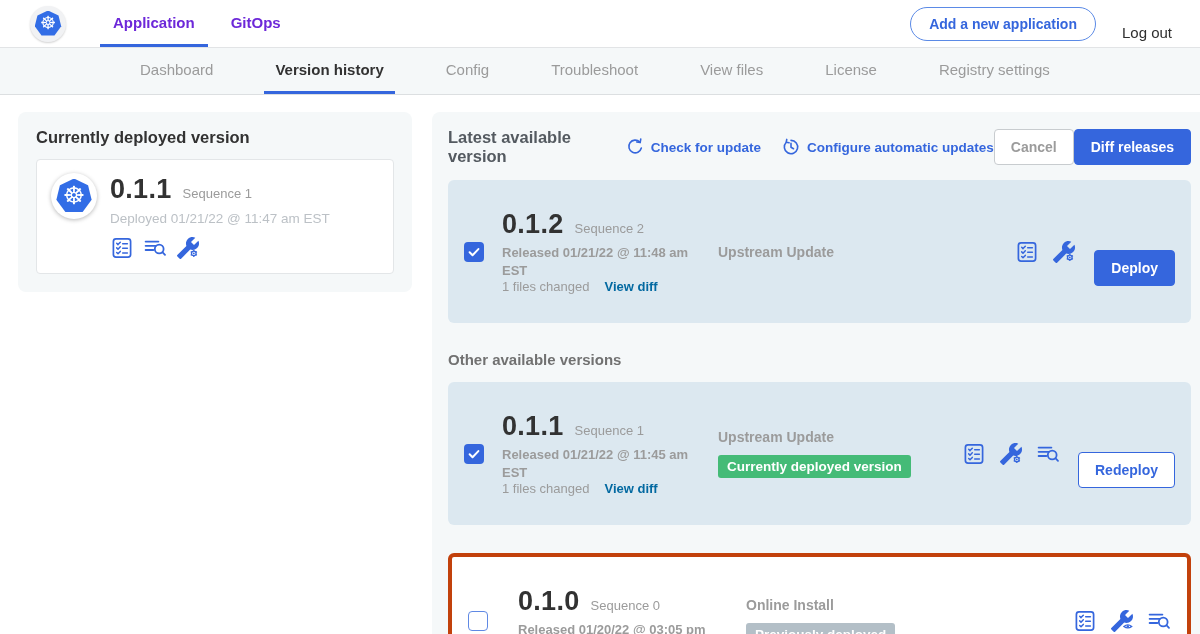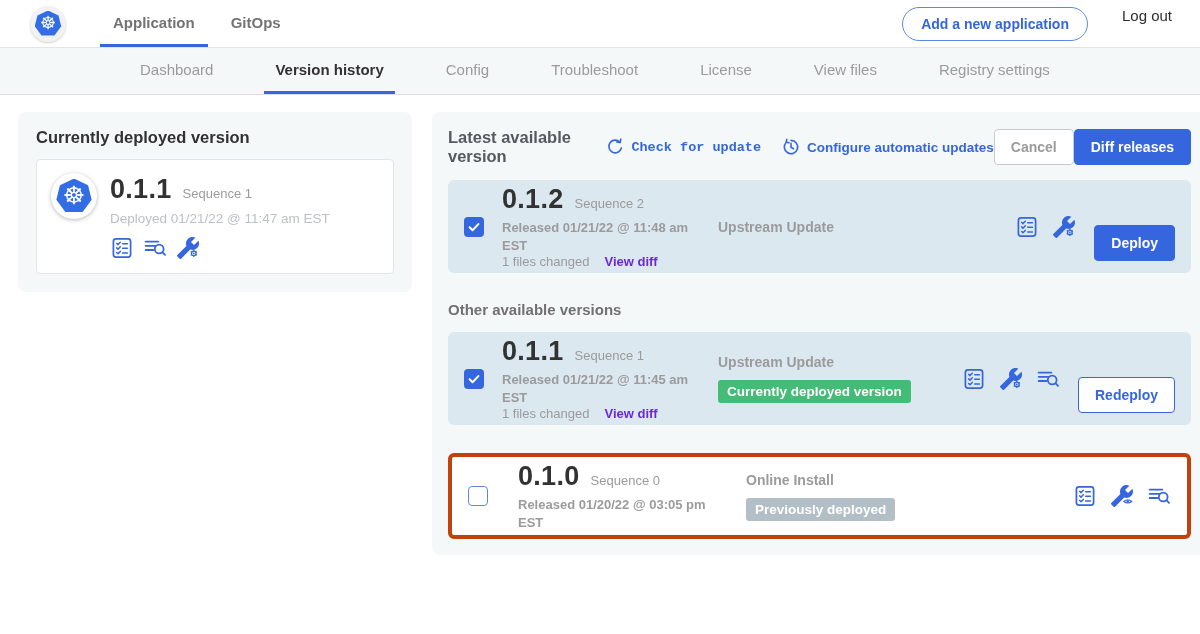--- a/index.html
+++ b/index.html
@@ -11,24 +11,24 @@
   
   .navbar{height:48px;display:flex;align-items:center;padding:0 28px 0 30px;
     background:#fff;border-bottom:1px solid #e2e4e6;box-sizing:border-box;}
   .nav-logo{width:36px;height:36px;border-radius:50%;background:#f1f2f4;flex:none;
     display:flex;align-items:center;justify-content:center;box-shadow:0 1px 2px rgba(0,0,0,.18);}
   .heptagon{width:27px;height:26px;background:#326de6;display:flex;align-items:center;justify-content:center;
     clip-path:polygon(50% 0%,89% 19%,99% 61%,74% 96%,26% 96%,1% 61%,11% 19%);}
   .helm{color:#fff;font-size:18px;line-height:1;margin-top:-1px;}
   .nav-tabs{display:flex;height:100%;margin-left:34px;}
   .nav-tab{height:100%;display:flex;align-items:center;padding:0 13px;margin-right:10px;
-    font-size:15px;font-weight:700;color:#737373;border-bottom:3px solid transparent;
+    font-size:15px;font-weight:700;color:#6d28d9;border-bottom:3px solid transparent;
     box-sizing:border-box;cursor:pointer;}
   .nav-tab.active{border-bottom-color:#3566dd;}
-  .nav-right{margin-left:auto;display:flex;align-items:flex-start;gap:34px;}
+  .nav-right{margin-left:auto;display:flex;align-items:flex-end;gap:26px;}
   .pill-btn{background:#fff;border:1.5px solid #5b8ae6;color:#3566dd;font-weight:700;
     font-size:14px;padding:8px 18px;border-radius:20px;cursor:pointer;font-family:inherit;}
   .logout{font-size:15px;color:#2e2e2e;font-weight:500;cursor:pointer;}
   
   .subnav{height:47px;background:#f5f8f9;border-bottom:1px solid #dcdfe1;display:flex;
     align-items:stretch;padding-left:129px;gap:40px;box-sizing:border-box;}
   .subnav-item{font-size:15px;color:#9b9b9b;display:flex;align-items:center;
     border-bottom:3px solid transparent;box-sizing:border-box;padding:16px 11px;cursor:pointer;white-space:nowrap;}
   .subnav-item.active{color:#323232;font-weight:700;border-bottom-color:#3566dd;}
   
@@ -48,39 +48,39 @@
   .dep-date{margin-top:6px;font-size:13.5px;color:#bcc1c6;font-weight:500;}
   .icon-row{margin-top:10px;display:flex;gap:9px;color:#3566dd;align-items:center;}
   svg.ic{width:24px;height:24px;display:block;cursor:pointer;}
   svg.ic.sm{width:20px;height:20px;}
   
   .right-panel{flex:1;padding:16px 16px;}
   .panel-header{display:flex;align-items:center;}
   .panel-header h2{margin:0;font-size:16.5px;font-weight:700;color:#545a60;}
   .hlink{display:flex;align-items:center;gap:6px;color:#3566dd;font-size:13.5px;font-weight:700;
     margin-left:20px;cursor:pointer;white-space:nowrap;}
-  .hlink:first-of-type{margin-left:14px;font-family:Liberation Mono, monospace;}
+  .hlink:first-of-type{margin-left:14px;}
   .spacer{flex:1;}
   .btn{font-size:14px;font-weight:700;border-radius:4px;padding:9px 16px;cursor:pointer;
     font-family:inherit;white-space:nowrap;}
   .btn.ghost{background:#fff;border:1px solid #c8cccf;color:#9b9b9b;}
   .btn.solid{background:#3566dd;border:1px solid #3566dd;color:#fff;}
   .btn.outline{background:#fff;border:1px solid #3566dd;color:#3566dd;}
-  .vcard{display:flex;align-items:center;border-radius:6px;padding:4px 16px;margin-top:12px;box-sizing:border-box;}
+  .vcard{display:flex;align-items:center;border-radius:6px;padding:29px 16px;margin-top:12px;box-sizing:border-box;}
   .vcard.selected{background:#dce8f0;}
   .vcard.plain{background:#fff;border:4px solid #c2410c;gap:12px;}
   .vcard.mt-lg{margin-top:14px;}
   .checkbox{width:20px;height:20px;border-radius:4px;margin-right:18px;flex:none;box-sizing:border-box;
     display:flex;align-items:center;justify-content:center;cursor:pointer;}
   .checkbox.checked{background:#3566dd;}
   .checkbox.unchecked{background:#fff;border:1.5px solid #6089e4;}
   .vinfo{width:196px;flex:none;}
   .released{margin-top:4px;font-size:13px;font-weight:700;color:#9b9b9b;line-height:1.35;max-width:190px;}
   .files-row{margin-top:0;font-size:13px;color:#9b9b9b;display:flex;align-items:center;}
-  .files-row .view-diff{color:#6d28d9;font-weight:700;margin-left:15px;cursor:pointer;}
+  .files-row .view-diff{color:#0369a1;font-weight:700;margin-left:15px;cursor:pointer;}
   .vstatus{margin-left:20px;width:244px;flex:none;}
   .source{font-size:14px;font-weight:700;color:#9b9b9b;}
   .badge{display:inline-block;margin-top:10px;padding:4px 9px;border-radius:3px;color:#fff;
     font-size:13.5px;font-weight:700;}
   .badge.green{background:#44bb77;}
   .badge.gray{background:#b3bfc7;}
   .vactions{margin-left:auto;display:flex;align-items:center;gap:13px;color:#3566dd;}
   .vactions .btn{margin-left:5px;margin-top:32px;}
   .other-title{margin:28px 0 0;font-size:15px;font-weight:600;color:#717171;}
 </style>
@@ -158,22 +158,22 @@
     <button class="pill-btn">Add a new application</button>
     <span class="logout">Log out</span>
   </div>
 </header>
 
 <nav class="subnav">
   <div class="subnav-item">Dashboard</div>
   <div class="subnav-item active">Version history</div>
   <div class="subnav-item">Config</div>
   <div class="subnav-item">Troubleshoot</div>
+  <div class="subnav-item">View files</div>
   <div class="subnav-item">License</div>
-  <div class="subnav-item">View files</div>
   <div class="subnav-item">Registry settings</div>
 </nav>
 
 <main class="content">
 
   <section class="panel left-panel">
     <h2>Currently deployed version</h2>
     <div class="deployed-card">
       <div class="logo-badge">
         <div class="heptagon big">

